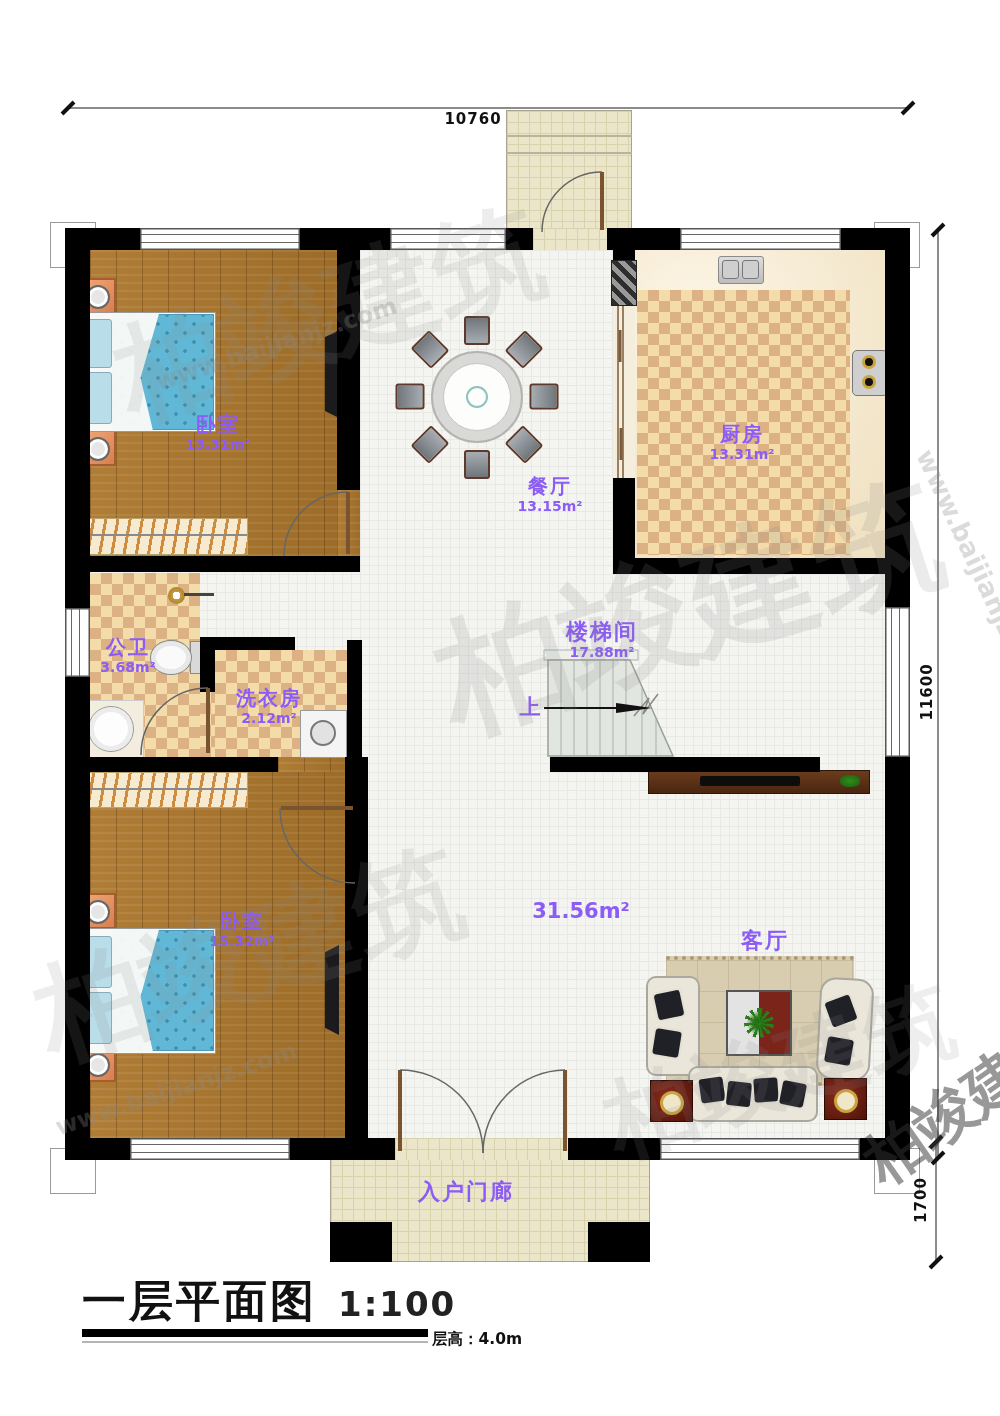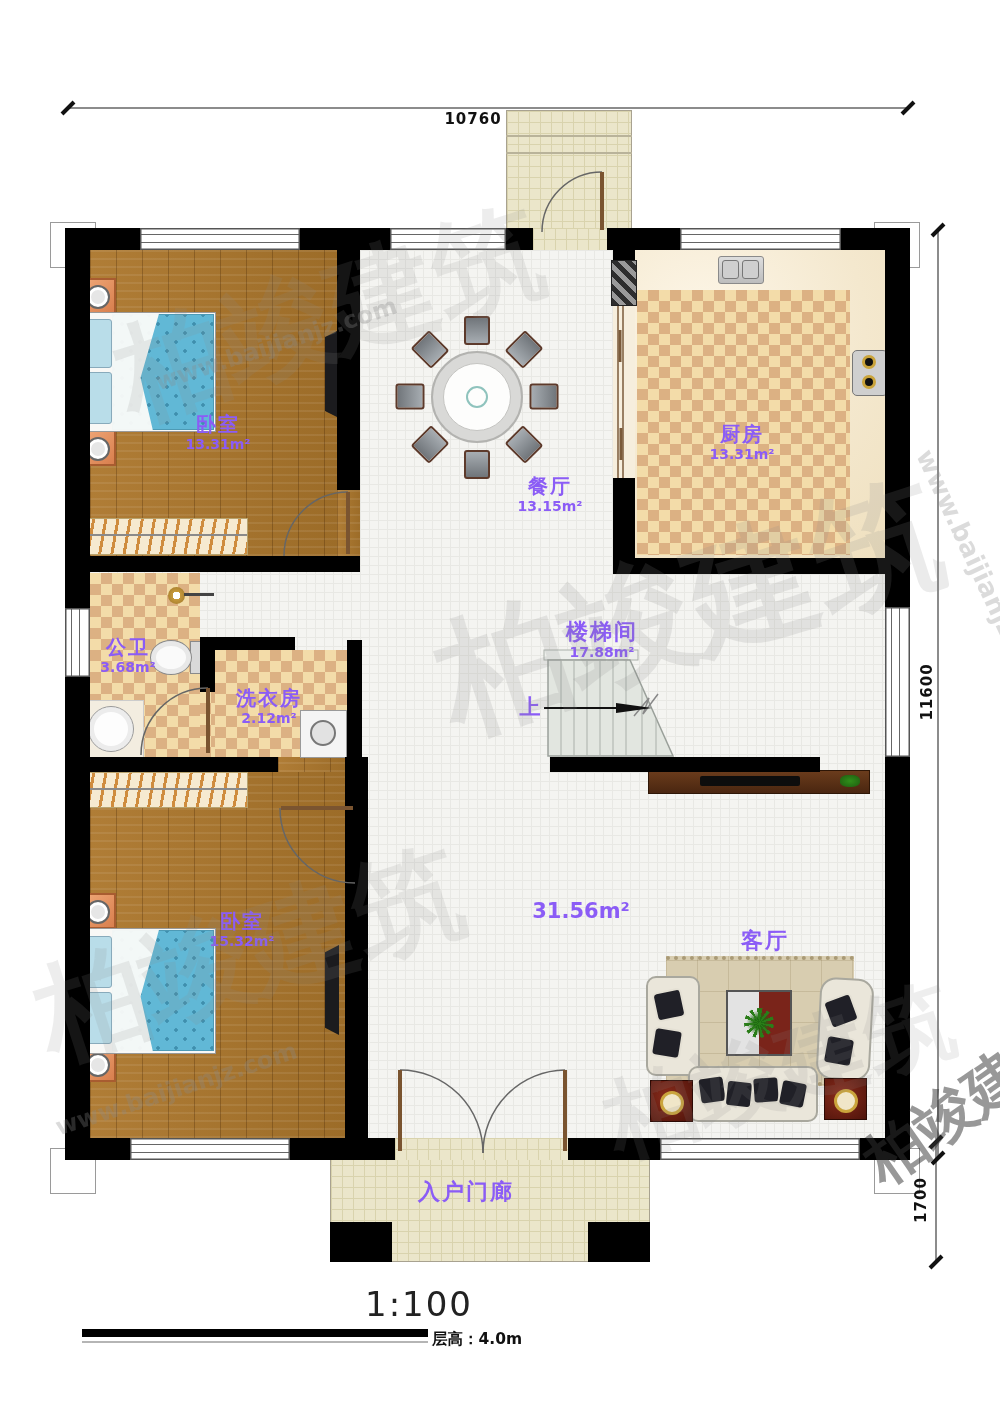--- a/index.html
+++ b/index.html
@@ -64,21 +64,21 @@
               font-weight:bold;color:#8b5cf6;line-height:1.15;white-space:nowrap;}
   .rname{display:block;font-size:20px;letter-spacing:2px;}
   .rarea{display:block;font-size:14px;letter-spacing:0;}
   .lg .rname{font-size:22px;}
   .dimlabel{z-index:50;font-size:15px;font-weight:bold;letter-spacing:1px;color:#111;
             transform:translate(-50%,-50%);white-space:nowrap;}
   .rot{transform:translate(-50%,-50%) rotate(-90deg);}
   .wm{z-index:55;color:#8b8b8b;font-weight:bold;white-space:nowrap;pointer-events:none;}
   
   .tb-title{z-index:50;font-size:44px;font-weight:bold;letter-spacing:3px;}
-  .tb-scale{z-index:50;font-size:34px;font-weight:400;color:#222;letter-spacing:2px;margin-left:27px;}
+  .tb-scale{z-index:50;font-size:34px;font-weight:700;color:#222;letter-spacing:2px;}
   .tb-stat{z-index:50;font-size:15.5px;font-weight:600;color:#111;white-space:nowrap;}
 </style>
 </head>
 <body>
 
 <div class="plan">
 
   <div class="abs refsq" style="left:50px;top:222px;"></div>
   <div class="abs refsq" style="left:874px;top:222px;"></div>
   <div class="abs refsq" style="left:50px;top:1148px;"></div>
@@ -328,18 +328,19 @@
 
   <div class="abs wm" style="left:110px;top:240px;font-size:110px;opacity:.15;transform:rotate(-18deg);">柏竣建筑</div>
   <div class="abs wm" style="left:430px;top:520px;font-size:130px;opacity:.17;transform:rotate(-18deg);">柏竣建筑</div>
   <div class="abs wm" style="left:30px;top:880px;font-size:110px;opacity:.15;transform:rotate(-18deg);">柏竣建筑</div>
   <div class="abs wm" style="left:600px;top:1010px;font-size:90px;opacity:.14;transform:rotate(-18deg);">柏竣建筑</div>
   <div class="abs wm" style="left:850px;top:1060px;font-size:60px;opacity:.5;color:#333;transform:rotate(-35deg);">柏竣建筑</div>
   <div class="abs wm" style="left:150px;top:330px;font-size:24px;opacity:.3;transform:rotate(-18deg);">www.baijianjz.com</div>
   <div class="abs wm" style="left:50px;top:1075px;font-size:24px;opacity:.3;transform:rotate(-18deg);">www.baijianjz.com</div>
   <div class="abs wm" style="left:845px;top:560px;font-size:26px;opacity:.3;transform:rotate(65deg);">www.baijianjz.com</div>
 
+  <div class="abs tb-title" style="left:82px;top:1272px;">一层平面图</div>
   <div class="abs tb-scale" style="left:338px;top:1284px;">1:100</div>
   <div class="abs" style="left:82px;top:1329px;width:346px;height:8px;background:#000;z-index:50;"></div>
   <div class="abs" style="left:82px;top:1341px;width:346px;height:2px;background:#b5b5b5;z-index:50;"></div>
   <div class="abs tb-stat" style="left:432px;top:1329px;">层高：4.0m</div>
 
 </div>
 
 </body></html>

